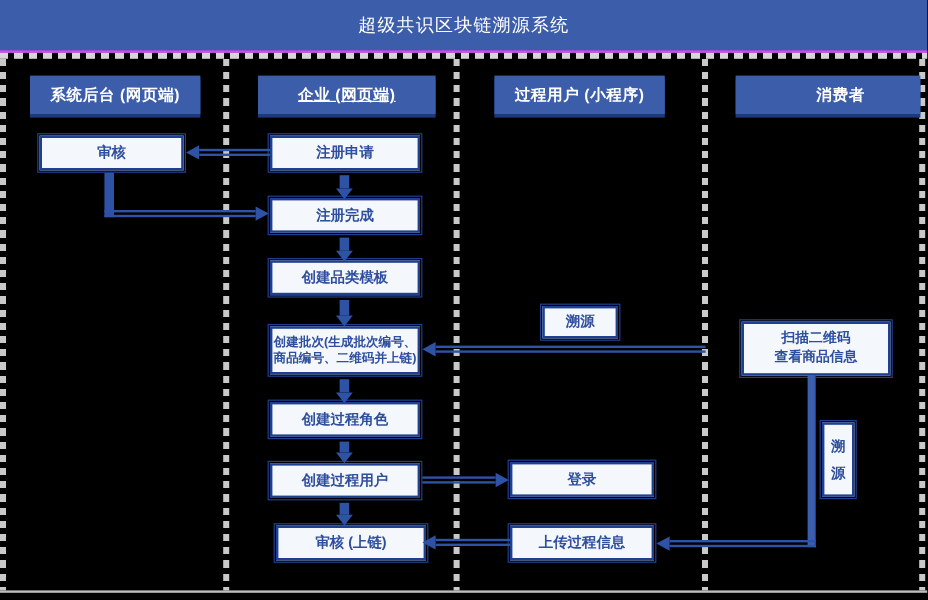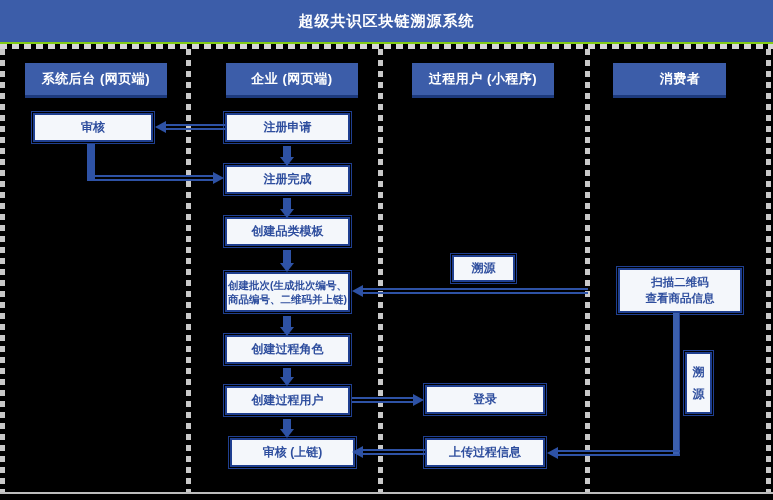--- a/index.html
+++ b/index.html
@@ -3,23 +3,23 @@
 <meta charset="utf-8">
 <style>
   * { box-sizing: border-box; margin: 0; padding: 0; }
   html, body { background: #000; }
   body { font-family: "Liberation Sans", sans-serif; }
   .stage { position: relative; width: 773px; height: 500px; background: #000; overflow: hidden; }
 
   
   .header {
     position: absolute; left: 0; top: 0; width: 773px; height: 44px;
-    background: #3c5da9; color: #fff; font-weight: bold; font-size: 15px;
+    background: #3c5da9; color: #fff; font-weight: normal; font-size: 15px;
     display: flex; align-items: center; justify-content: center;
-    border-bottom: 2px solid #84cc16; letter-spacing: 1px;
+    border-bottom: 2px solid #d946ef; letter-spacing: 1px;
   }
 
   
   .hdash { position: absolute; height: 5px;
     background: repeating-linear-gradient(to right, #d6d6d6 0 7px, transparent 7px 12px); }
   .vdash { position: absolute; width: 5px; top: 49px; height: 443px;
     background: repeating-linear-gradient(to bottom, #c9c9c9 0 6px, transparent 6px 11px); }
   .hsolid { position: absolute; left: 0; top: 492px; width: 773px; height: 2px; background: #bdbdbd; }
 
   
@@ -62,23 +62,23 @@
 
   <div class="hdash" style="left:0; top:44px; width:773px;"></div>
   <div class="hsolid"></div>
   <div class="vdash" style="left:0;"></div>
   <div class="vdash" style="left:186px;"></div>
   <div class="vdash" style="left:378px;"></div>
   <div class="vdash" style="left:585px;"></div>
   <div class="vdash" style="left:766px;"></div>
 
   <div class="lane-title" style="left:25px;  width:142px;">系统后台 (网页端)</div>
-  <div class="lane-title" style="left:226px; width:132px;">企业 (网页端)</div>
+  <div class="lane-title" style="left:215px; width:148px;text-decoration:underline;">企业 (网页端)</div>
   <div class="lane-title" style="left:412px; width:142px;">过程用户 (小程序)</div>
-  <div class="lane-title" style="left:613px; width:113px;padding-left:21px;">消费者</div>
+  <div class="lane-title" style="left:613px; width:154px;padding-left:21px;">消费者</div>
 
   <div class="node" style="left:33px; top:113px; width:120px; height:29px;">
     <span>审核</span>
   </div>
 
   <div class="node" style="left:225px; top:113px; width:125px; height:29px;justify-content:center;">
     <span>注册申请</span>
   </div>
   <div class="node" style="left:225px; top:165px; width:125px; height:29px;">
     <span>注册完成</span>

